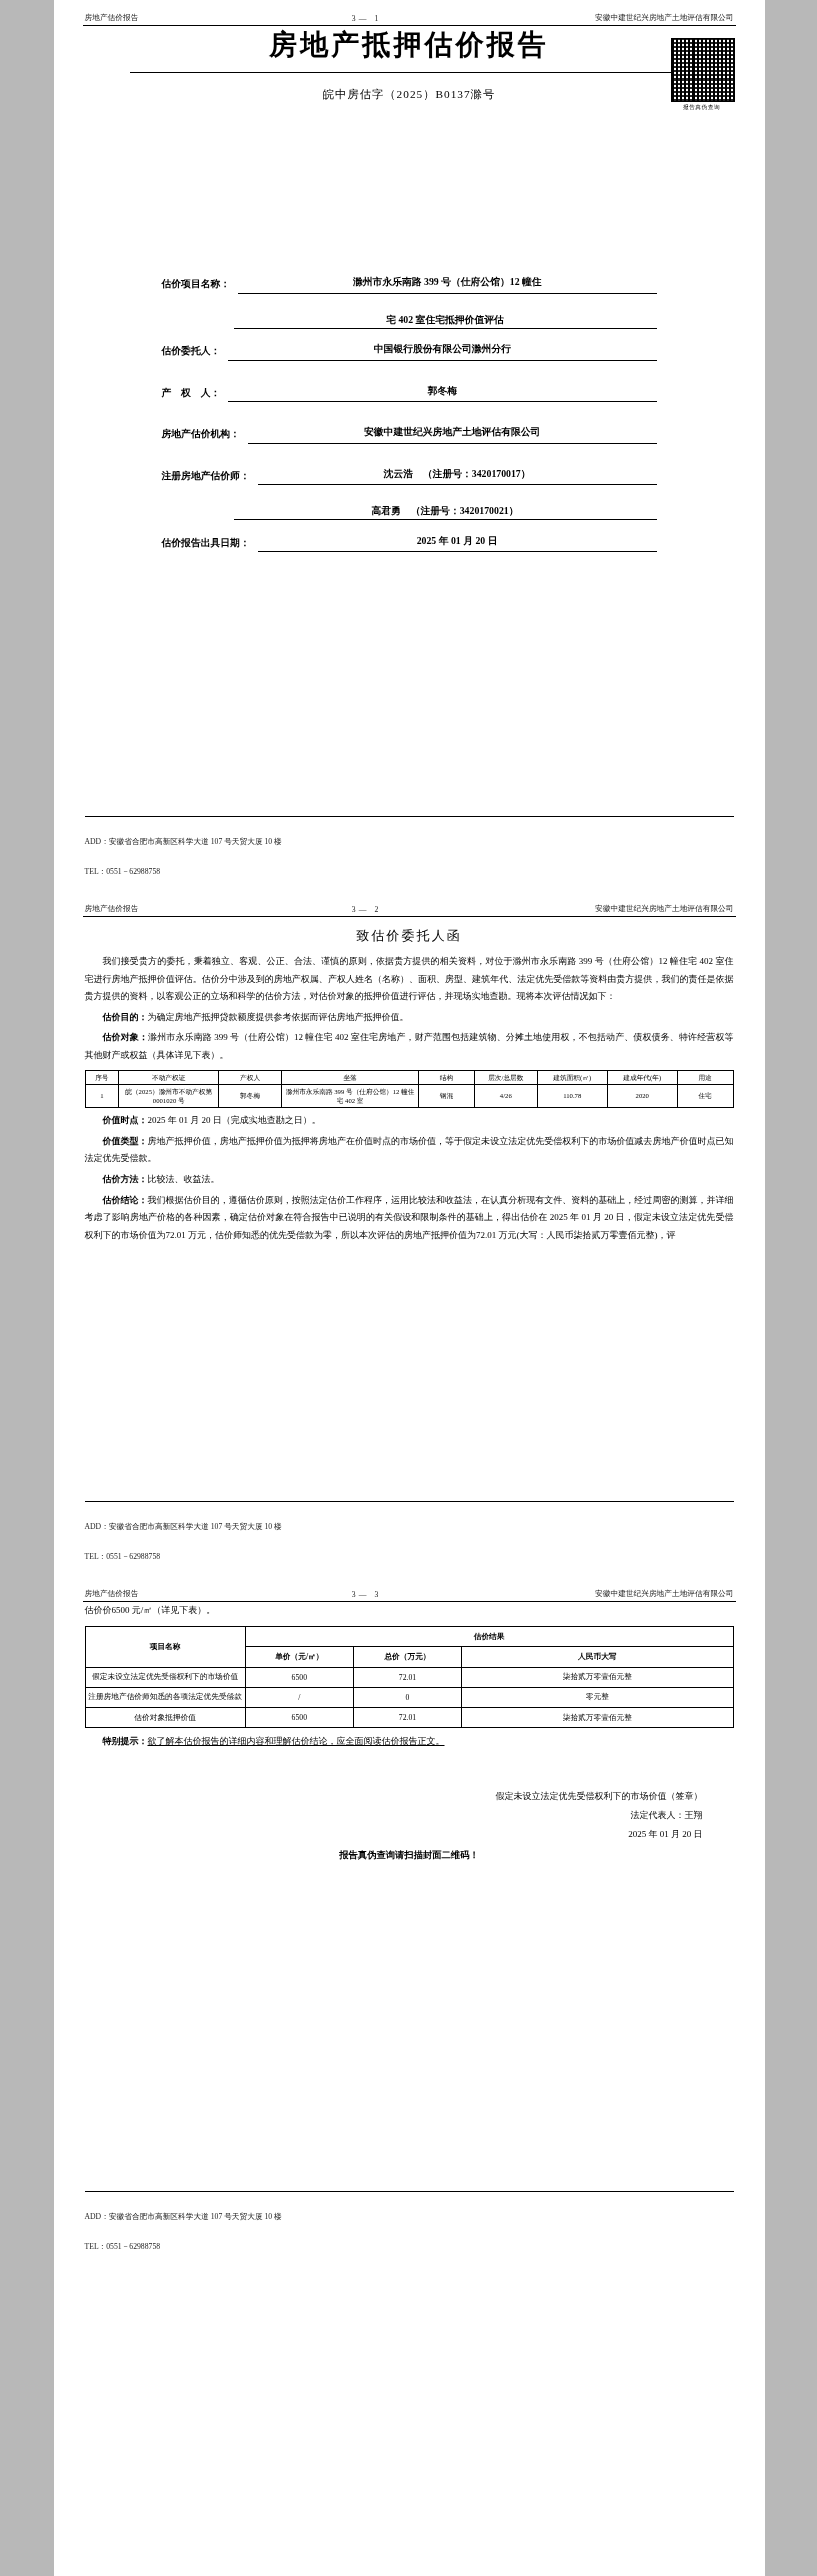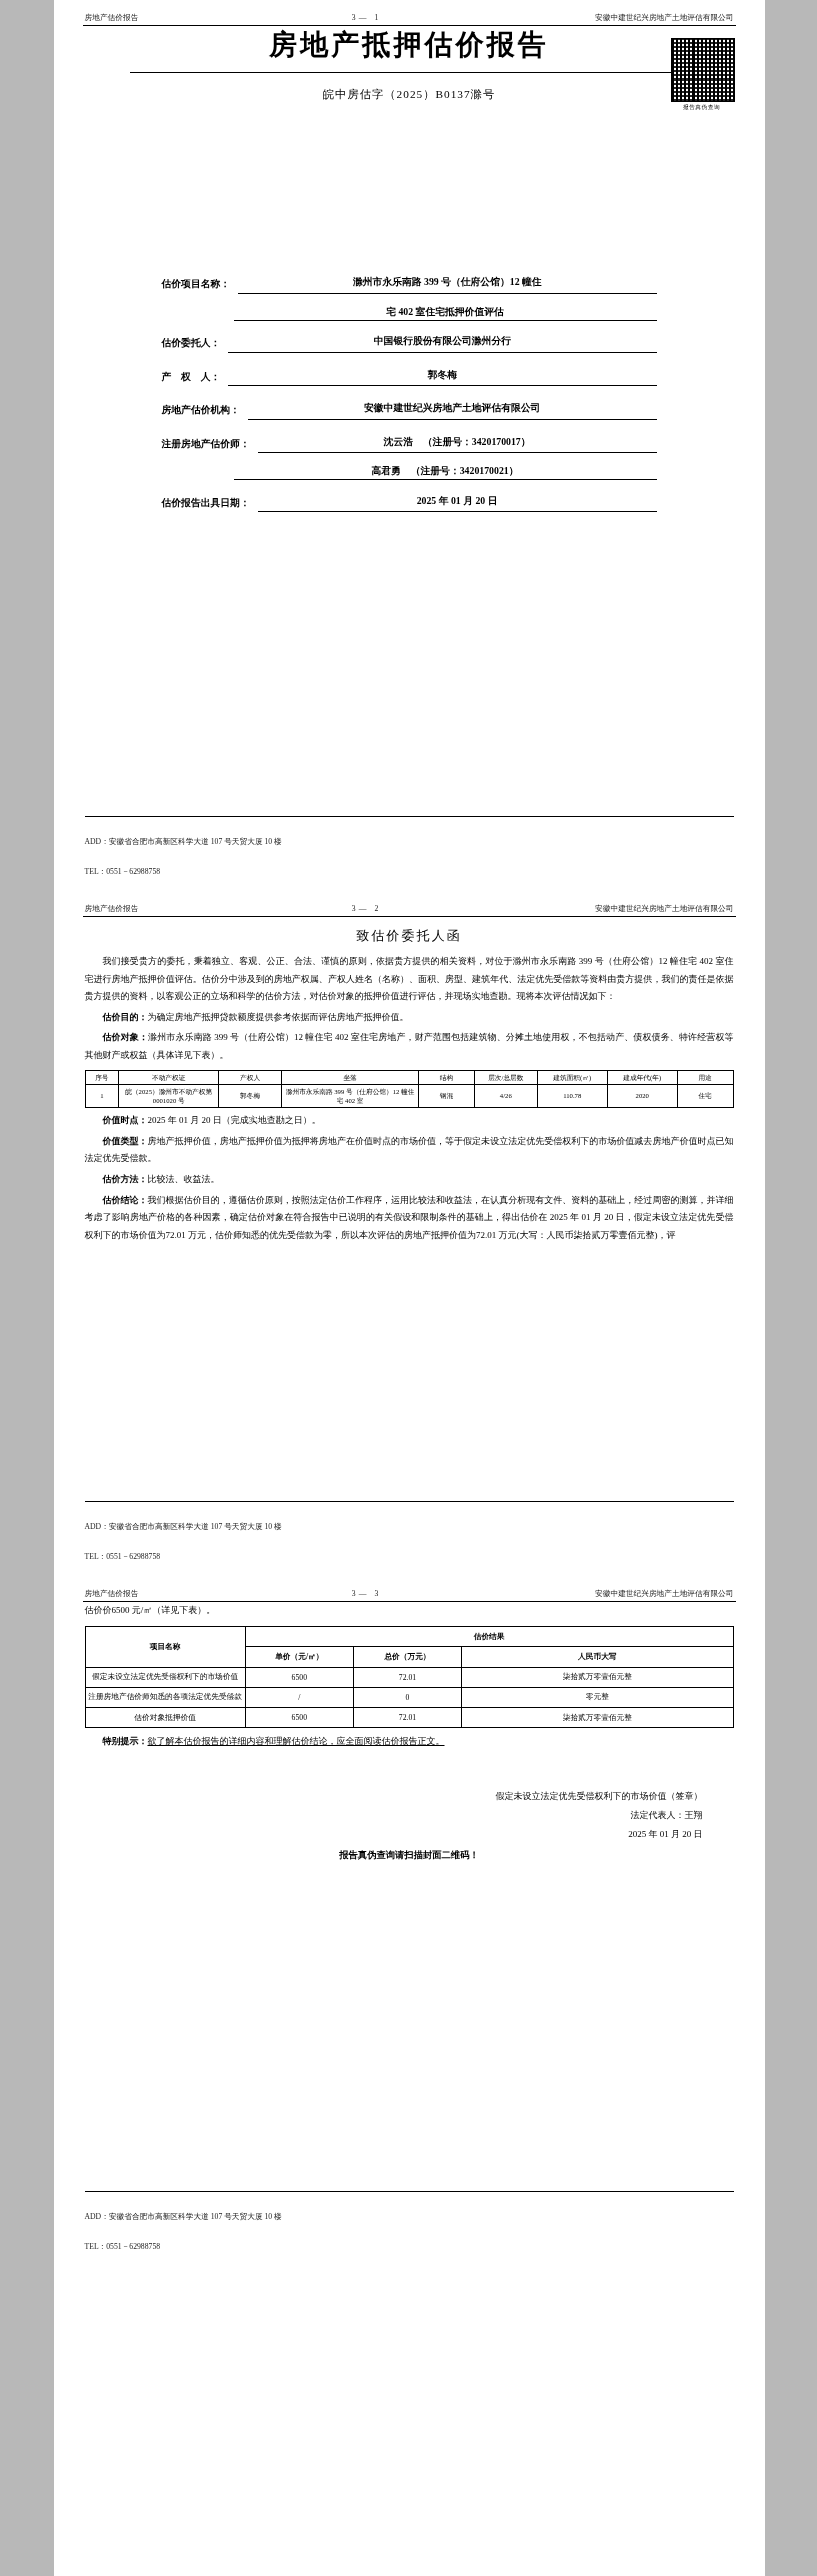--- a/index.html
+++ b/index.html
@@ -1,39 +1,39 @@
 <!DOCTYPE html>
 <html style="font-size:8.2px"><head>
 <meta charset="utf-8">
 <style>
   html,body{margin:0;padding:0;background:#b8b8b8;}
   body{font-family:"Liberation Serif","DejaVu Serif",serif;}
   .page-wrap{width:818px;margin:0 auto;background:#b8b8b8;padding:0;}
   .page{width:711px;margin:0 auto;background:#ffffff;position:relative;box-sizing:border-box;}
   .page + .page{margin-top:0;}
-  .hdr{display:flex;justify-content:space-between;align-items:flex-start;font-size:7.7px;color:#222;padding:13.4px 31px 2.1px 31px;}
+  .hdr{display:flex;justify-content:space-between;align-items:center;font-size:7.7px;color:#222;padding:13.4px 31px 2.1px 31px;}
   .hdr .mid{letter-spacing:3.1px;}
   .hdr-rule{border-bottom:0.8px solid #000;margin:0 29px 0 29px;}
   .ftr{position:absolute;left:0;right:0;bottom:0;padding:0 31px 13.4px 31px;}
   .ftr-rule{border-top:0.8px solid #000;margin-bottom:3.1px;}
   .ftr-line{font-size:7.7px;color:#222;line-height:1.5;margin-top:19px;}
   .content{padding:0 31px;}
   
   .p1{height:891px;}
   .qr{position:absolute;right:32px;top:38px;width:62px;text-align:center;}
   .qr-box{width:62px;height:62px;background:
      repeating-linear-gradient(90deg,#000 0 2.1px,#fff 2.1px 4.1px),
      repeating-linear-gradient(0deg,rgba(0,0,0,.85) 0 2.1px,rgba(255,255,255,.85) 2.1px 4.1px);
      background-blend-mode:multiply;border:1px solid #000;}
   .qr-cap{font-size:5.7px;margin-top:2.1px;letter-spacing:0.5px;}
   .title1{text-align:center;font-size:28px;font-weight:bold;letter-spacing:3.1px;font-family:"Liberation Serif",serif;}
   .title1-rule{border-bottom:1px solid #000;width:86%;margin:7.2px auto 0 auto;}
   .subno{text-align:center;font-size:11.3px;margin-top:14.4px;letter-spacing:1px;}
   .fields{margin-top:170px;padding:0 77px;}
-  .frow{display:flex;align-items:flex-end;margin-bottom:12px;font-size:9.8px;line-height:2;gap:8px;}
+  .frow{display:flex;align-items:flex-end;margin-bottom:20px;font-size:9.8px;line-height:2;gap:8px;}
   .fkey{white-space:nowrap;font-weight:bold;}
   .fval{flex:1;border-bottom:0.8px solid #000;text-align:center;font-weight:bold;padding-bottom:1px;}
   .fcont{display:flex;margin-bottom:10.3px;font-size:9.8px;}
   .fcont .sp{width:72px;}
   
   .p2{min-height:685px;}
   .letter-title{text-align:center;font-size:13px;font-weight:normal;letter-spacing:2.1px;margin:9.3px 0 8.2px 0;}
   .ptxt{font-size:9px;line-height:1.95;text-align:justify;text-indent:2em;margin:0 0 3.1px 0;}
   .ptxt b{font-weight:bold;}
   .noind{text-indent:0;}

